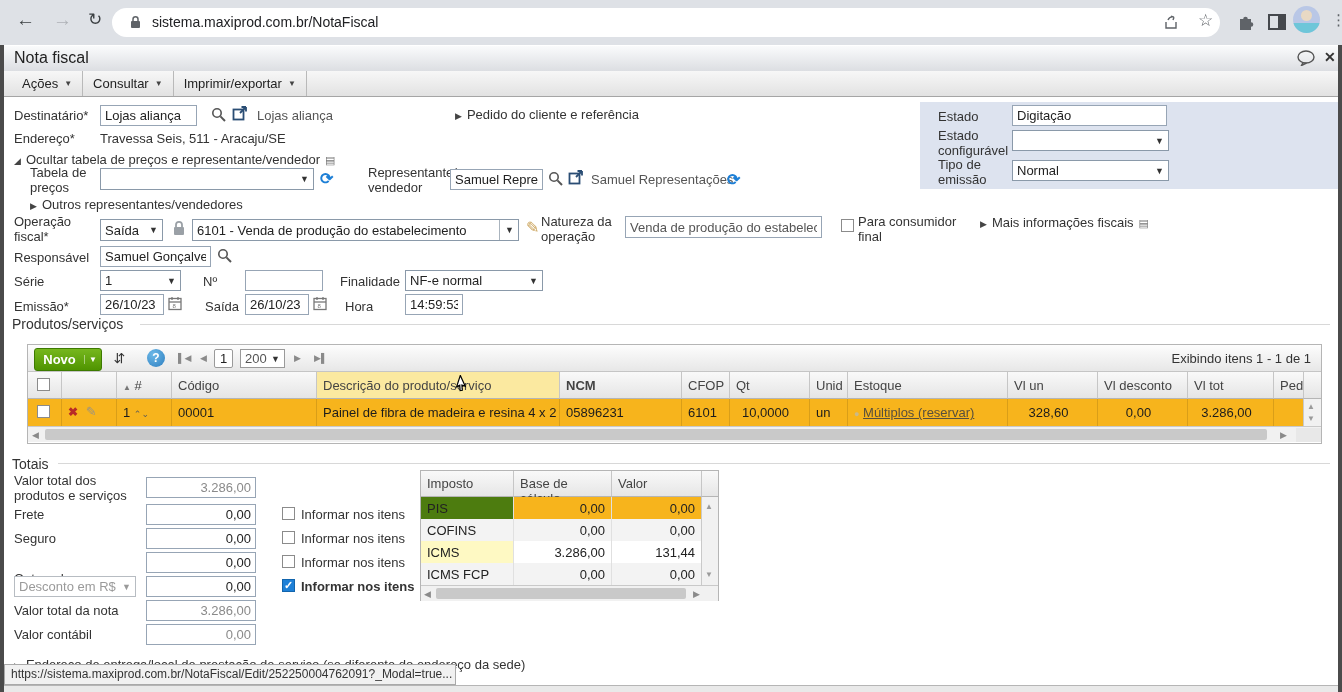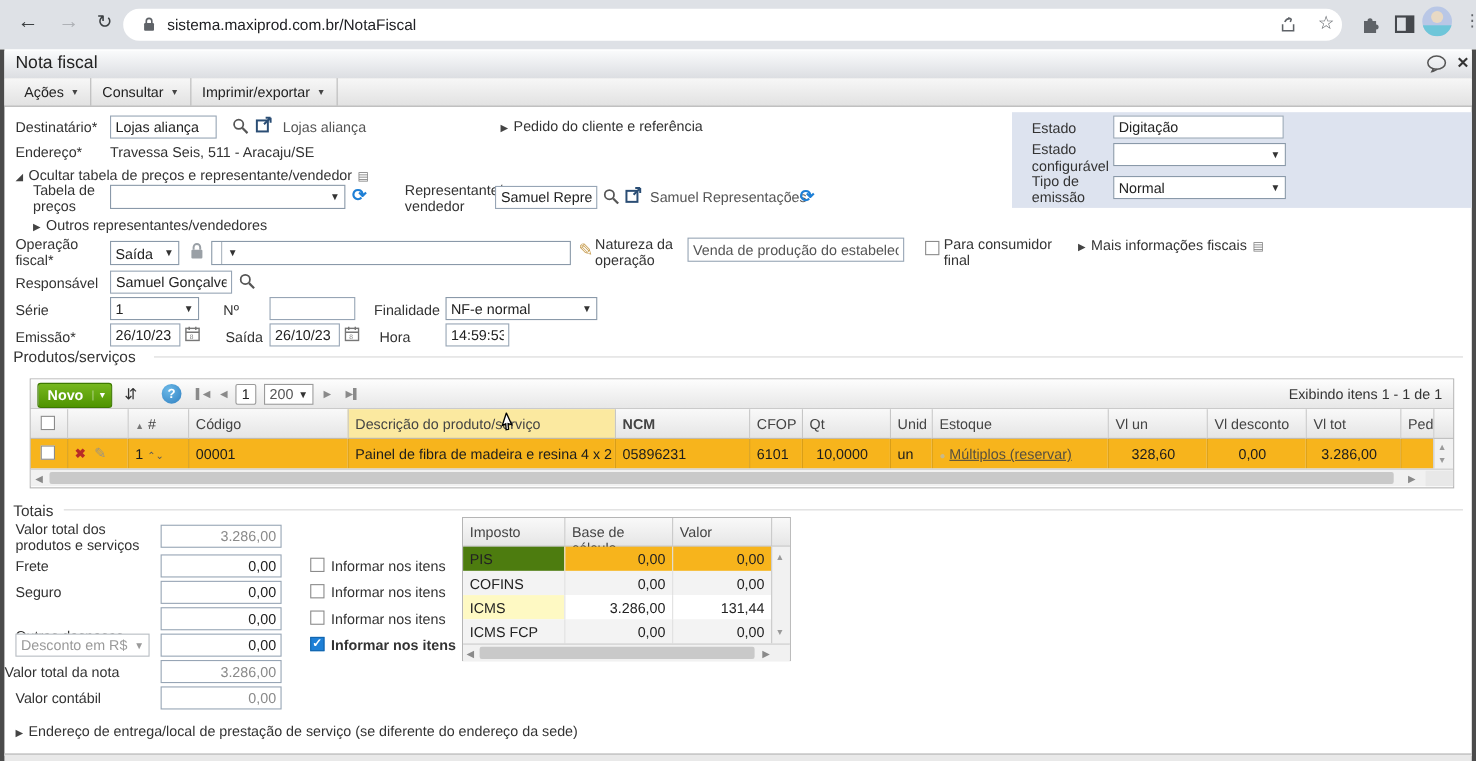--- a/index.html
+++ b/index.html
@@ -196,20 +196,21 @@
       <span>Saída</span>
       <span class="car">▼</span>
     </div>
   <span class="abs" style="left:172px;top:220px;">
     <svg width="14" height="16" viewBox="0 0 14 16">
         <rect x="2" y="7" width="10" height="8" rx="1" fill="#9aa0a6"></rect>
         <path d="M4 7 V4.8 a3 3 0 0 1 6 0 V7" fill="none" stroke="#9aa0a6" stroke-width="1.8"></path>
       </svg>
   </span>
   <div class="sel" style="left:192px;top:219px;width:327px;height:22px;">
+      <span>6101 - Venda de produção do estabelecimento</span>
       <span class="car" style="border-left:1px solid #aab4be;padding-left:5px;align-self:stretch;display:flex;align-items:center;">▼</span>
     </div>
   <span class="abs" style="left:526px;top:218px;font-size:16px;color:#c9a055;transform:rotate(0deg);">✎</span>
   <span class="lbl" style="left:541px;top:214px;"><span>Natureza da</span><br><span>operação</span></span>
   <input class="in" style="left: 625px; top: 216px; width: 197px; height: 22px; color: rgb(85, 85, 85);" value="Venda de produção do estabelecime">
   <span class="cb" style="left:841px;top:219px;"></span>
   <span class="lbl" style="left:858px;top:214px;"><span>Para consumidor</span><br><span>final</span></span>
   <span class="lbl" style="left:980px;top:215px;"><span class="arrow-exp">▶</span><span>Mais informações fiscais</span><span class="doc-ic">▤</span></span>
 
   <span class="lbl" style="left:14px;top:250px;">Responsável</span>
@@ -363,21 +364,21 @@
   <span class="lbl" style="left:301px;top:555px;">Informar nos itens</span>
 
   <div class="sel dis" style="left:14px;top:576px;width:122px;">
       <span>Desconto em R$</span>
       <span class="car" style="color:#9a9a9a;">▼</span>
     </div>
   <input class="in num" style="left: 146px; top: 576px; width: 110px;" value="0,00">
   <span class="cb on" style="left:282px;top:579px;">✓</span>
   <span class="lbl" style="left:301px;top:579px;font-weight:bold;">Informar nos itens</span>
 
-  <span class="lbl" style="left:4px;top:603px;">Valor total da nota</span>
+  <span class="lbl" style="left:14px;top:603px;">Valor total da nota</span>
   <input class="in num ro" style="left: 146px; top: 600px; width: 110px;" value="3.286,00">
 
   <span class="lbl" style="left:14px;top:627px;">Valor contábil</span>
   <input class="in num ro" style="left: 146px; top: 624px; width: 110px;" value="0,00">
 
   <div id="imp">
     <div class="ih" style="left:0;width:92px;border-left:none;">Imposto</div>
     <div class="ih" style="left:92px;width:98px;">Base de cálculo</div>
     <div class="ih" style="left:190px;width:90px;">Valor</div>
     <div class="ih" style="left:280px;width:17px;"></div>
@@ -403,15 +404,16 @@
       <span style="top:74px;">▼</span>
     </div>
     <div class="hscr" style="left:0;top:114px;width:297px;">
       <span class="ar" style="left:3px;">◀</span>
       <div class="thumb" style="left:15px;width:250px;"></div>
       <span class="ar" style="left:272px;">▶</span>
     </div>
   </div>
 
   <span class="lbl" style="left:14px;top:657px;"><span class="arrow-exp">▶</span><span>Endereço de entrega/local de prestação de serviço (se diferente do endereço da sede)</span></span>
+  <div id="status-tip">https://sistema.maxiprod.com.br/NotaFiscal/Edit/252250004762091?_Modal=true...</div>
   <div id="bottom-band"></div>
 
 </div>
 
 </body></html>

